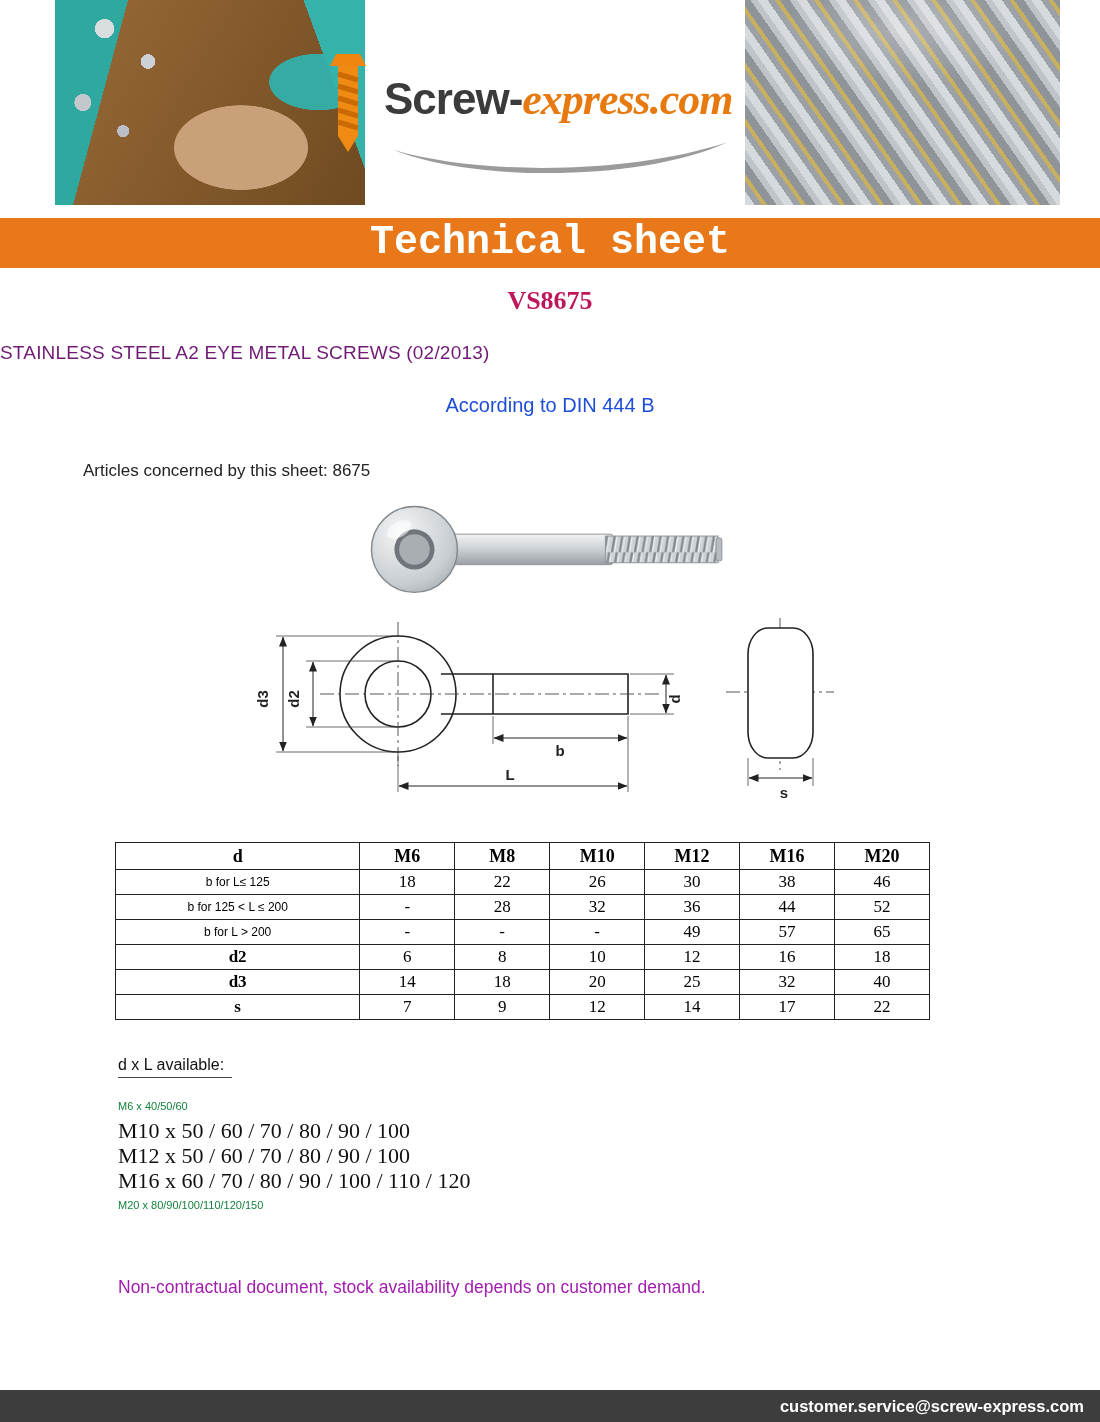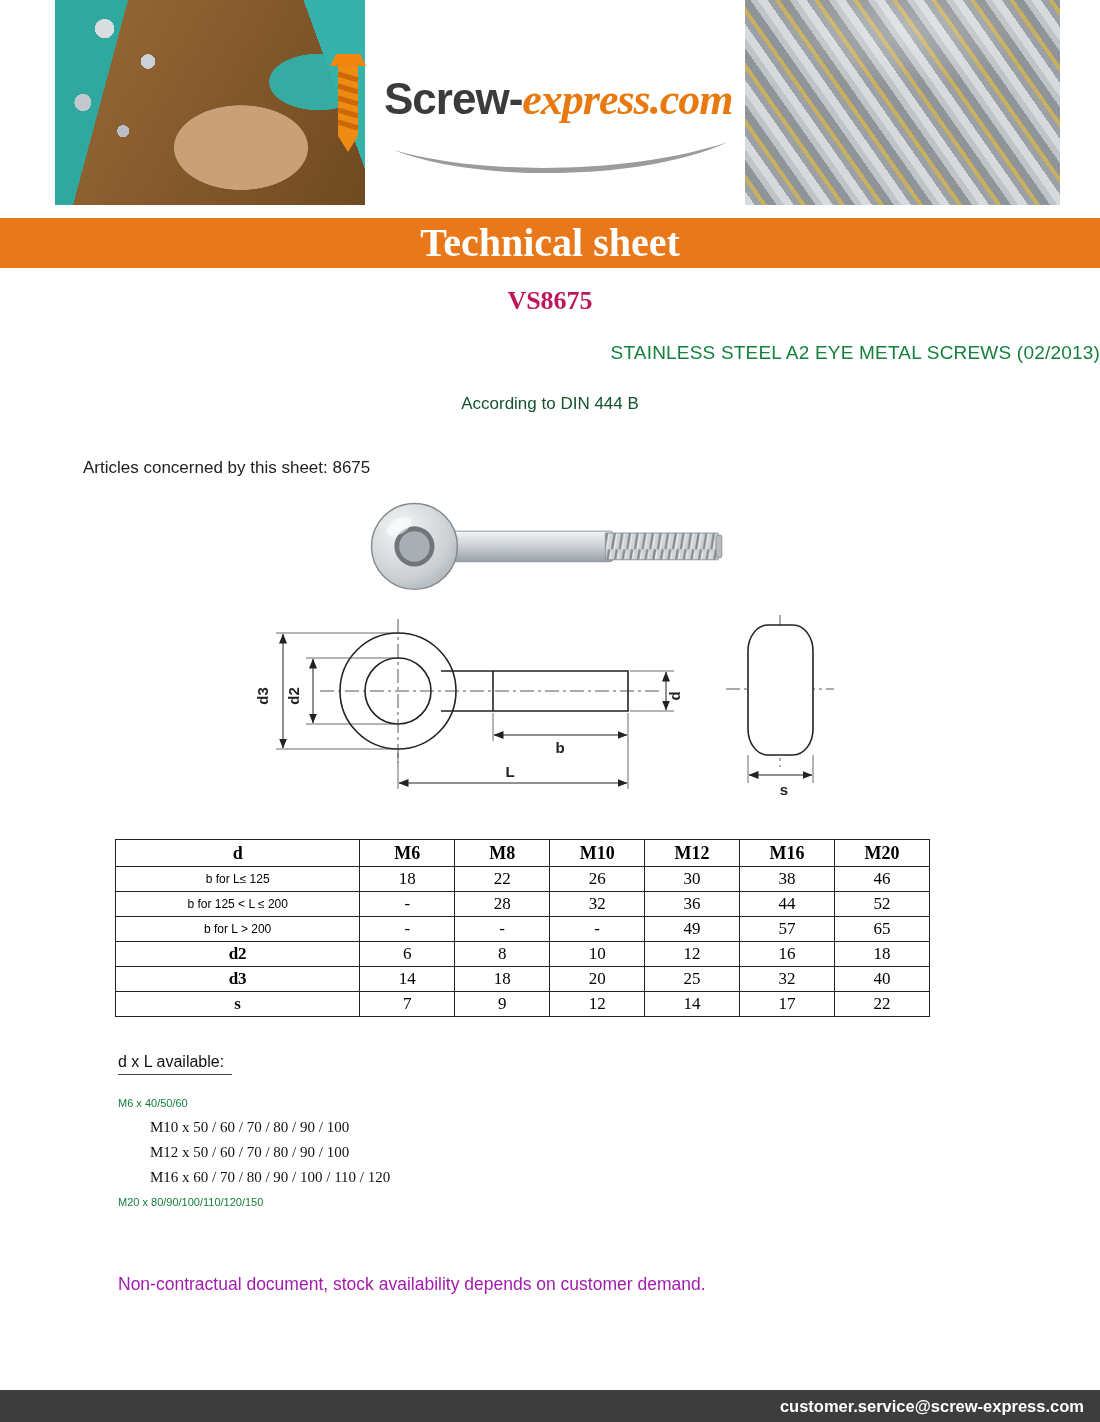--- a/index.html
+++ b/index.html
@@ -27,47 +27,47 @@
 
   .logo-block { position:absolute; left:322px; top:38px; width:420px; }
   .logo-screw-icon { position:absolute; left:0; top:10px; }
   .logo-text { position:absolute; left:62px; top:36px; white-space:nowrap; font-size:44px; font-weight:bold; letter-spacing:-1px; }
   .logo-text .p1 { color:#3b3b3b; font-family:"Liberation Sans", sans-serif; }
   .logo-text .p2 { color:#e8790f; font-style:italic; font-family:"Liberation Serif", serif; }
   .logo-swoosh { position:absolute; left:70px; top:98px; }
 
   
   .banner { margin-top:13px; height:50px; background:#e8781a; text-align:center; }
-  .banner h1 { display:inline-block; color:#ffffff; font-size:40px; font-weight:bold; line-height:50px; letter-spacing:0px; font-family:Liberation Serif, serif; }
+  .banner h1 { display:inline-block; color:#ffffff; font-size:40px; font-weight:bold; line-height:50px; letter-spacing:0px; font-family:Liberation Mono, monospace; }
 
   
   .doc-code { margin-top:18px; text-align:center; font-family:"Liberation Serif", serif; font-weight:bold; font-size:26px; color:#be185d; }
-  .doc-title { margin-top:26px; text-align:right; font-size:19px; color:#15803d; font-weight:500; letter-spacing:.2px; }
-  .standard { margin-top:30px; text-align:center; font-size:17px; color:#14532d; }
+  .doc-title { margin-top:26px; text-align:left; font-size:19px; color:#701a75; font-weight:500; letter-spacing:.2px; }
+  .standard { margin-top:30px; text-align:center; font-size:20px; color:#1d4ed8; }
   .articles { margin-top:44px; margin-left:83px; font-size:17px; color:#222; }
 
   
   .bolt-photo { display:block; margin:14px auto 0 auto; }
   .drawing { display:block; margin:16px 0 0 228px; }
 
   
   table.dims { margin:14px 0 0 115px; width:815px; border-collapse:collapse; }
   table.dims th, table.dims td { border:1px solid #222; text-align:center; padding:2px 4px; }
   table.dims thead th { font-family:"Liberation Serif", serif; font-size:18px; font-weight:bold; height:27px; }
   table.dims td { font-family:"Liberation Serif", serif; font-size:17px; height:25px; }
   table.dims th.rl { font-family:Liberation Sans, sans-serif; font-weight:normal; font-size:12px; }
   table.dims th.rb { font-family:"Liberation Serif", serif; font-weight:bold; font-size:17px; }
   table.dims col.c0 { width:30%; }
   table.dims col.cn { width:11.66%; }
 
   
   .avail-heading { margin:36px 0 0 118px; font-size:16px; color:#111; display:inline-block; border-bottom:1.5px solid #444; padding:0 8px 3px 0; }
   .avail-list { margin-left:118px; margin-top:16px; }
   .avail-sm { font-size:11px; color:#15803d; line-height:24px; }
-  .avail-lg { font-family:"Liberation Serif", serif; font-size:15px; color:#111; line-height:25px;margin-left:32px; }
+  .avail-lg { font-family:"Liberation Serif", serif; font-size:22px; color:#111; line-height:25px; }
 
   .note { margin:60px 0 0 118px; font-size:17.5px; color:#a21caf; }
 
   
   .footer-bar { position:absolute; left:0; bottom:0; width:100%; height:32px; background:#3d3d3d; color:#fff; text-align:right; font-size:16.5px; font-weight:bold; line-height:32px; padding-right:16px; }
 </style>
 </head>
 <body>
 
 <div class="page">

